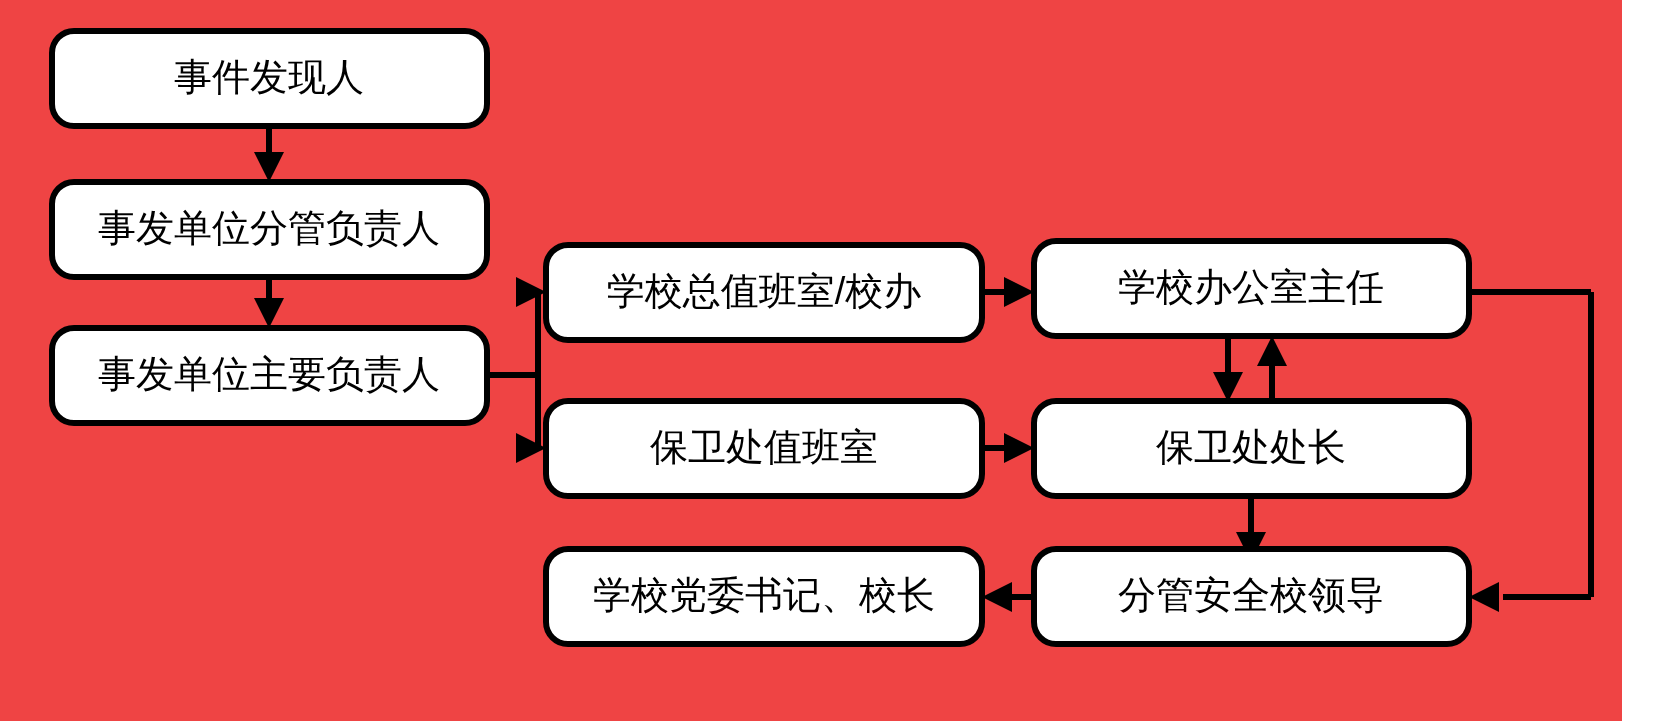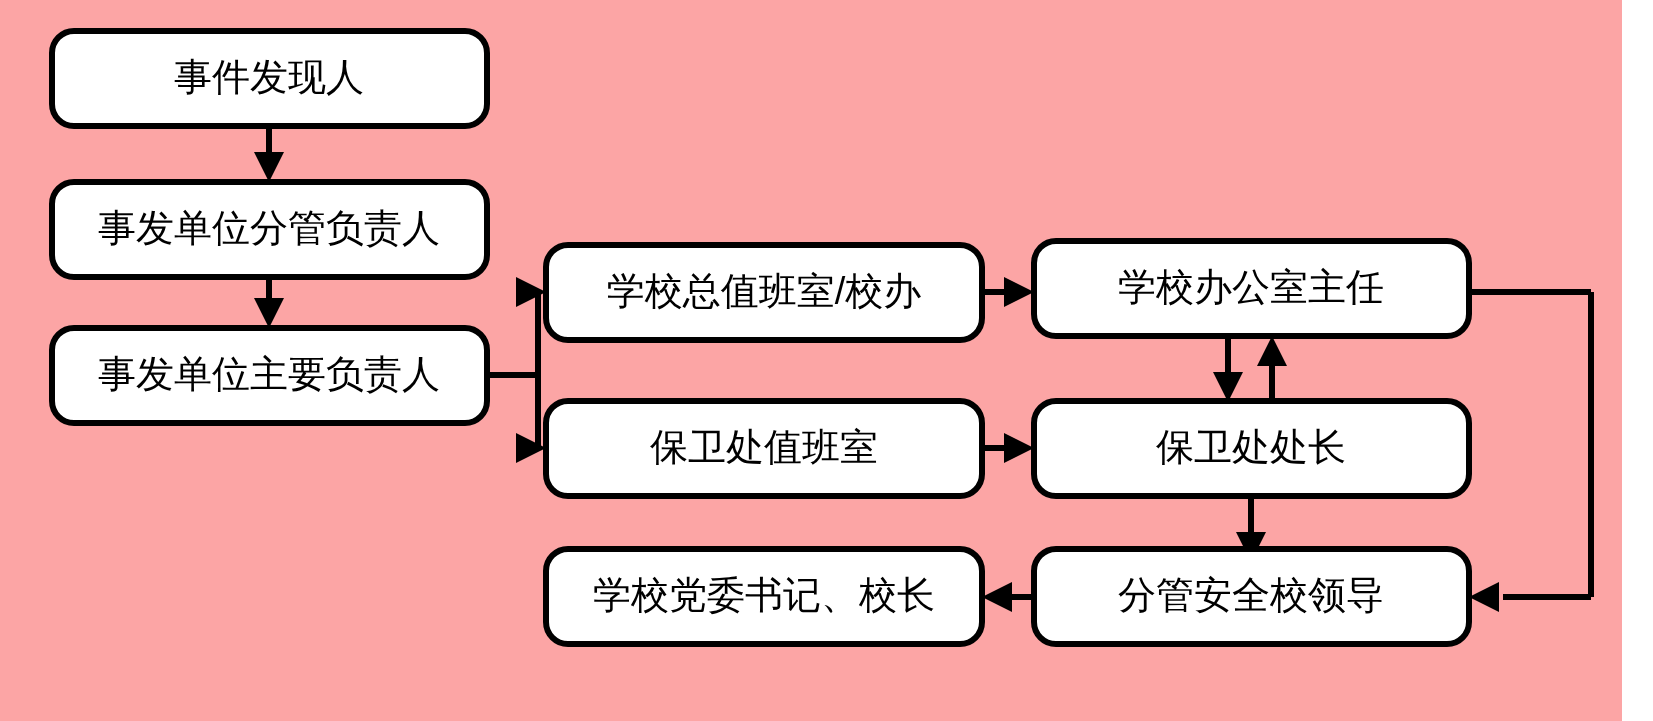--- a/index.html
+++ b/index.html
@@ -10,21 +10,21 @@
   body {
     width: 1653px;
     height: 721px;
     overflow: hidden;
     font-family: "Liberation Sans", "DejaVu Sans", sans-serif;
   }
   #flowchart-root {
     position: relative;
     width: 1622px;
     height: 721px;
-    background: #fca5a5;
+    background: #ef4444;
   }
   svg.flow-svg {
     position: absolute;
     top: 0;
     left: 0;
     width: 1653px;
     height: 721px;
     display: block;
   }
   .node-rect {

